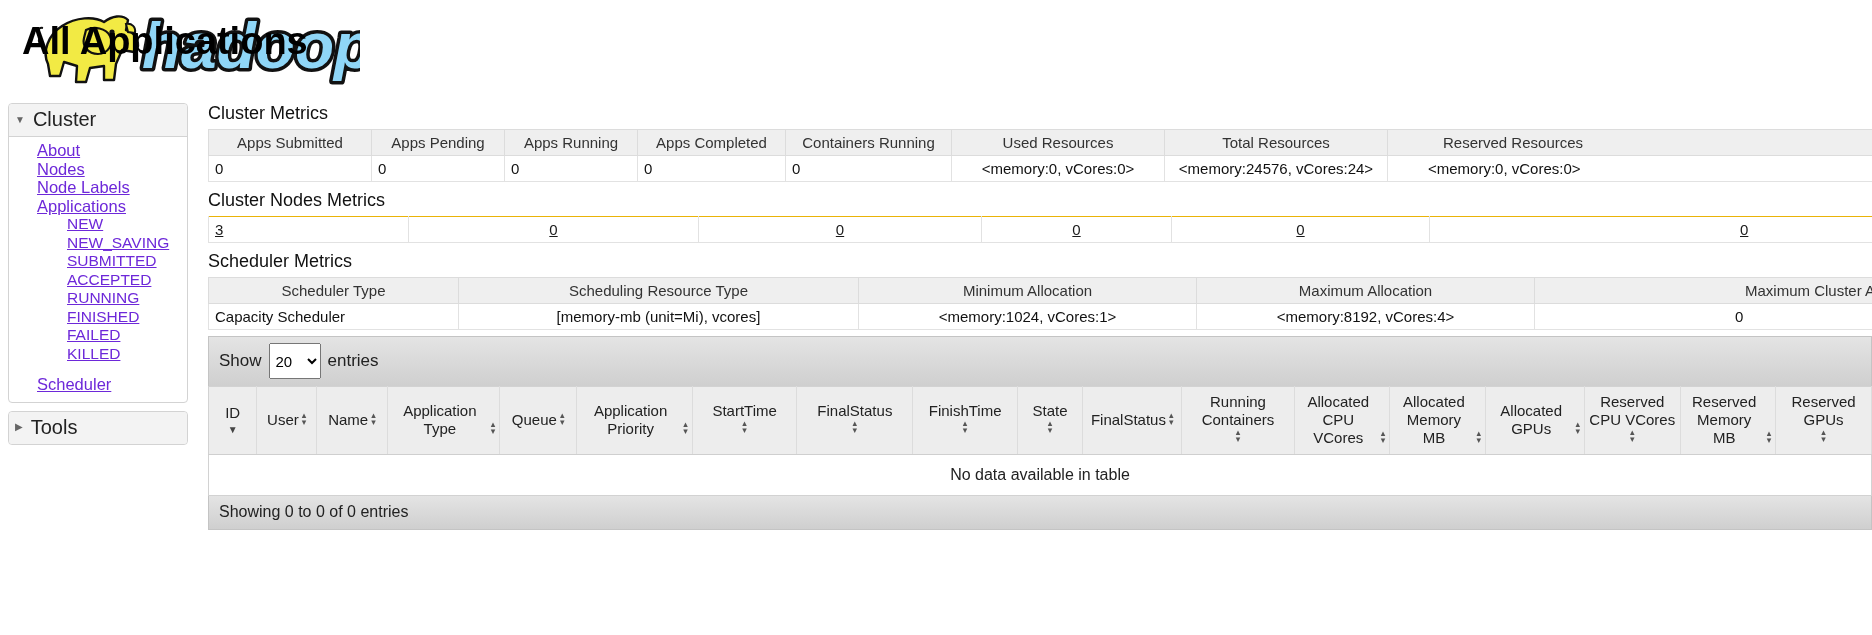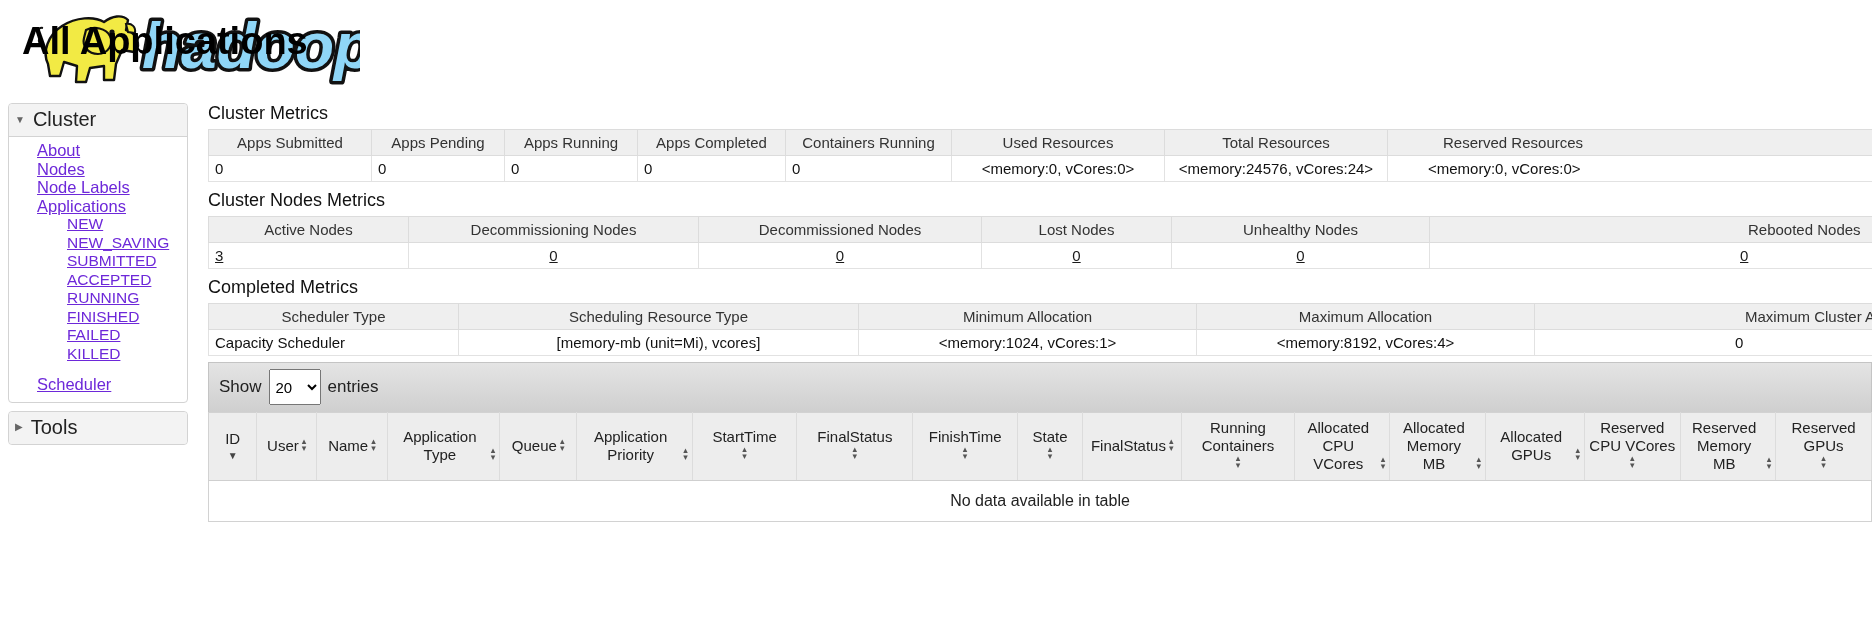--- a/index.html
+++ b/index.html
@@ -250,40 +250,32 @@
   <table class="metric" style="width:1664px; margin-bottom:8px;">
     <colgroup>
       <col style="width:200px">
         <col style="width:290px">
         <col style="width:283px">
       <col style="width:190px">
         <col style="width:258px">
         <col style="width:443px">
     </colgroup>
     <tbody>
-        <tr>
-      <th>Active Nodes</th>
-      <th>Decommissioning Nodes</th>
-      <th>Decommissioned Nodes</th>
-      <th>Lost Nodes</th>
-      <th>Unhealthy Nodes</th>
-      <th style="text-align:left; padding-left:318px;">Rebooted Nodes</th>
-    </tr>
     <tr>
       <td class="lft"><a class="val">3</a></td>
       <td class="ctr"><a class="val">0</a></td>
       <td class="ctr"><a class="val">0</a></td>
       <td class="ctr"><a class="val">0</a></td>
       <td class="ctr"><a class="val">0</a></td>
       <td class="lft" style="padding-left:310px;"><a class="val">0</a></td>
     </tr>
   </tbody>
     </table>
 
-  <div class="section-title">Completed Metrics</div>
+  <div class="section-title">Scheduler Metrics</div>
   <table class="metric" style="width:1664px;">
     <colgroup>
       <col style="width:250px">
         <col style="width:400px">
         <col style="width:338px">
       <col style="width:338px">
         <col style="width:338px">
     </colgroup>
     <tbody>
         <tr>
@@ -479,14 +471,17 @@
         </th>
       </tr>
       </thead>
       <tbody>
         <tr>
           <td class="nodata" colspan="18">No data available in table</td>
         </tr>
       </tbody>
     </table>
 
+    <div id="dt-bottom">
+      <span>Showing 0 to 0 of 0 entries</span>
+    </div>
   </div>
 </div>
 
 </body></html>

